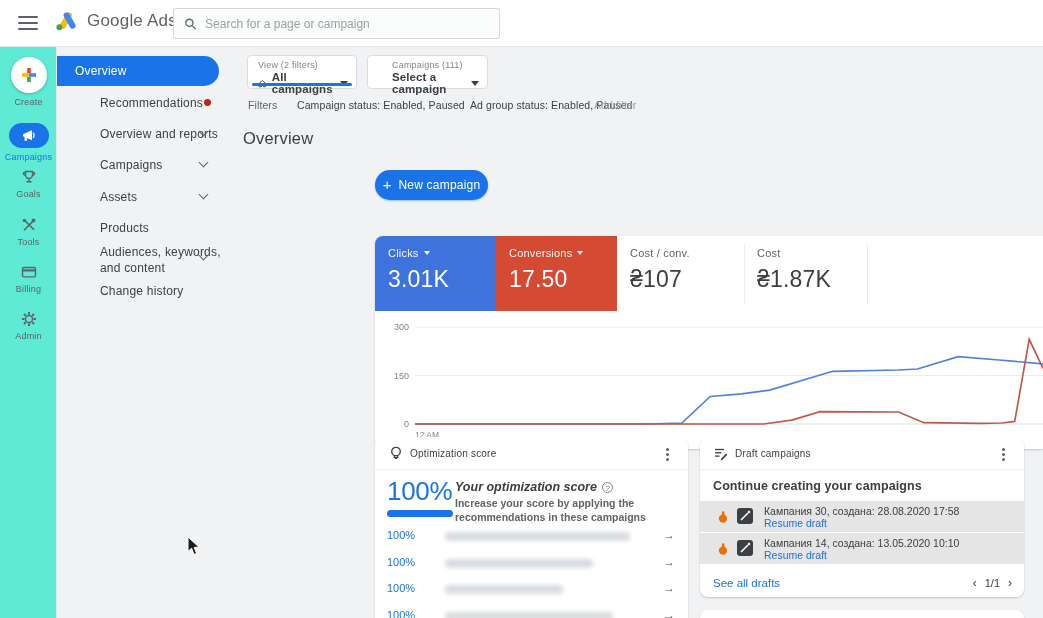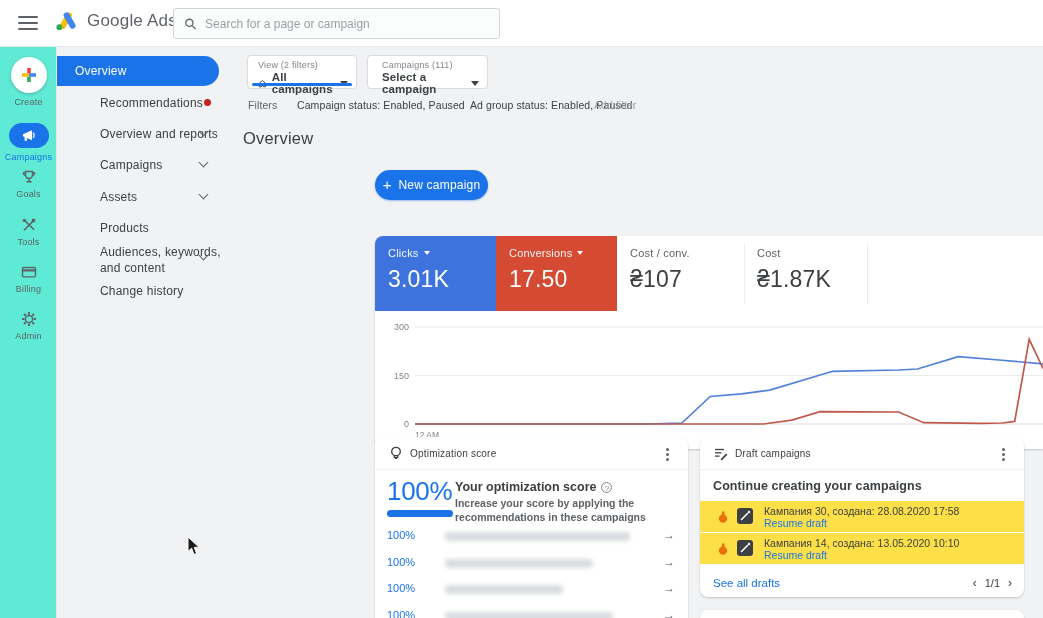--- a/index.html
+++ b/index.html
@@ -39,21 +39,21 @@
   .chev { position:absolute; width:7px; height:7px; border-right:1.6px solid #5f6368; border-bottom:1.6px solid #5f6368; transform:rotate(45deg); }
   .red-dot { position:absolute; width:7px; height:7px; border-radius:50%; background:#c5221f; }
 
   
   .chip { background:#fff; border:1px solid #dadce0; border-radius:4px; cursor:pointer; }
   .chip .lab { font-size:9px; color:#80868b; letter-spacing:.2px; }
   .chip .val { font-size:11.5px; font-weight:bold; color:#3c4043; letter-spacing:.1px; }
   .caret { width:0; height:0; border-left:4px solid transparent; border-right:4px solid transparent; border-top:5px solid #3c4043; }
   .view-chip { left:247px; top:55px; width:110px; height:34px; padding:4px 8px 0 10px; }
   .view-underline { position:absolute; left:4px; right:4px; bottom:2px; height:3px; border-radius:2px; background:#1a73e8; }
-  .camp-chip { left:367px; top:55px; width:121px; height:34px; padding:4px 8px 0 14px; }
+  .camp-chip { left:367px; top:55px; width:121px; height:34px; padding:4px 8px 0 24px; }
   .chip-row { display:flex; align-items:center; gap:5px; margin-top:1px; }
   .filters-row { top:99px; font-size:10.5px; letter-spacing:.1px; }
   .ftxt { position:absolute; white-space:nowrap; }
 
   .page-title { left:243px; top:129px; font-size:16.5px; color:#3c4043; letter-spacing:.2px; }
 
   .new-campaign { left:375px; top:170px; width:113px; height:30px; background:#1a73e8; border-radius:15px; display:flex; align-items:center; justify-content:center; gap:7px; color:#fff; cursor:pointer; box-shadow:0 1px 2px rgba(26,115,232,.4); }
   .new-campaign .plus { font-size:15px; line-height:1; margin-top:-1px; }
   .new-campaign .lbl { font-size:12px; letter-spacing:.2px; }
 
@@ -72,31 +72,31 @@
   
   .card { background:#fff; border-radius:8px; box-shadow:0 1px 2px rgba(60,64,67,.25); }
   .card-head { position:absolute; left:0; top:0; right:0; height:33px; border-bottom:1px solid #f1f1f2; }
   .card-title { position:absolute; left:35px; top:11px; font-size:10px; color:#3c4043; letter-spacing:.2px; }
   .kebab { position:absolute; right:14px; top:9px; width:14px; height:16px; display:flex; flex-direction:column; align-items:center; justify-content:center; gap:2px; cursor:pointer; }
   .kebab i { width:3px; height:3px; border-radius:50%; background:#5f6368; }
 
   .opt-card { left:375px; top:437px; width:313px; height:200px; }
   .opt-score { position:absolute; left:12px; top:39px; font-size:26px; color:#1a73e8; letter-spacing:-.3px; }
   .opt-bar { position:absolute; left:12px; top:73px; width:66px; height:7px; border-radius:4px; background:#1a73e8; }
-  .opt-heading { position:absolute; left:80px; top:43px; font-size:12.5px; font-weight:bold; color:#3c4043; display:flex; gap:5px; align-items:center; }
+  .opt-heading { position:absolute; left:80px; top:43px; font-size:12.5px; font-weight:bold; color:#3c4043; display:flex; gap:5px; align-items:center;font-style:italic; }
   .help-ic { width:11px; height:11px; border:1px solid #80868b; border-radius:50%; color:#80868b; font-size:8px; line-height:11px; text-align:center; font-weight:normal; }
   .opt-desc { position:absolute; left:80px; top:59px; width:228px; font-size:10.5px; color:#5f6368; line-height:1.35;font-weight:bold; }
   .opt-row { position:absolute; left:0; width:313px; height:24px; cursor:pointer; }
   .opt-row .pct { position:absolute; left:12px; top:4px; font-size:11px; color:#1a73e8; }
   .opt-row .blur { position:absolute; left:70px; top:7px; height:9px; border-radius:4px; background:#b9c0c7; filter:blur(2px); opacity:.55; }
   .opt-row .arr { position:absolute; right:13px; top:3px; font-size:12px; color:#5f6368; }
 
   .draft-card { left:700px; top:437px; width:324px; height:160px; }
   .draft-heading { position:absolute; left:13px; top:42px; font-size:12.5px; font-weight:bold; color:#3c4043; letter-spacing:.1px; }
-  .draft-row { position:absolute; left:0; width:324px; height:31px; background:#fde047; cursor:pointer; }
+  .draft-row { position:absolute; left:0; width:324px; height:31px; background:#e5e5e5; cursor:pointer; }
   .draft-row .name { position:absolute; left:64px; top:4px; font-size:10.5px; color:#3c4043; white-space:nowrap; }
   .draft-row .resume { position:absolute; left:64px; top:16px; font-size:10.5px; color:#1a73e8; }
   .draft-ico2 { position:absolute; left:37px; top:7px; width:16px; height:16px; background:#3c4043; border-radius:3px; }
   .see-all { position:absolute; left:13px; top:140px; font-size:11.5px; color:#1a73e8; cursor:pointer; }
   .pager { position:absolute; right:12px; top:139px; display:flex; align-items:center; gap:8px; font-size:11px; color:#3c4043; }
   .pg-chev { font-size:12px; color:#3c4043; cursor:pointer; }
   .next-card { left:700px; top:610px; width:324px; height:12px; border-radius:8px 8px 0 0; }
   svg { display:block; }
 </style>
 </head>

